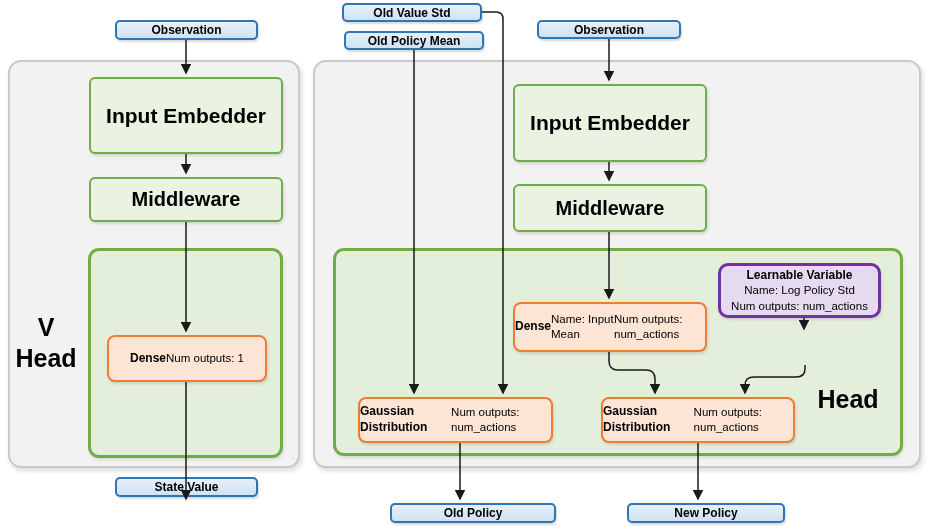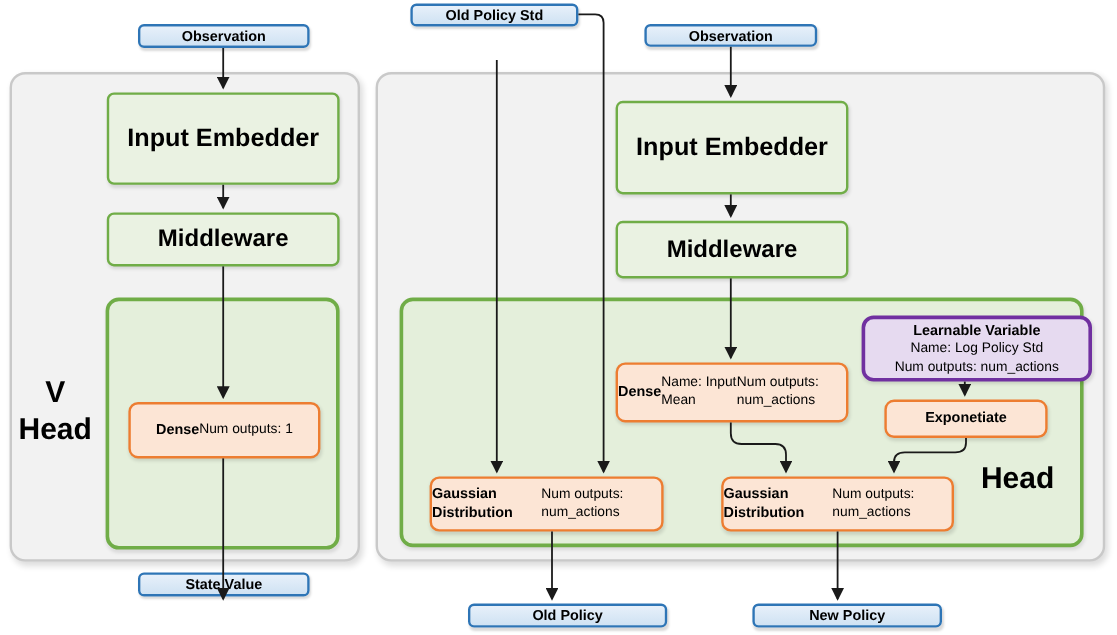--- a/index.html
+++ b/index.html
@@ -91,51 +91,51 @@
 
   <div class="panel" style="left:313px;top:60px;width:608px;height:408px;"></div>
 
   <div class="gpanel" style="left:333px;top:248px;width:570px;height:208px;"></div>
 
   <div class="hlabel" style="left:798px;top:384px;width:100px;">
     <div>Head</div>
   </div>
 
   <div class="pill" style="left:342px;top:3px;width:140px;height:19px;">
-    <span>Old Policy Std</span>
+    <span>Old Value Std</span>
   </div>
 
+  <div class="pill" style="left:344px;top:31px;width:140px;height:19px;">
+    <span>Old Policy Mean</span>
+  </div>
 
   <div class="pill" style="left:537px;top:20px;width:144px;height:19px;">
     <span>Observation</span>
   </div>
 
   <div class="gbox big" style="left:513px;top:84px;width:194px;height:78px;">
     <span>Input Embedder</span>
   </div>
 
   <div class="gbox mid" style="left:513px;top:184px;width:194px;height:48px;">
     <span>Middleware</span>
   </div>
 
   <div class="obox" style="left:513px;top:302px;width:194px;height:50px;">
     <span class="t">Dense</span>
     <span>Name: Input Mean</span>
     <span>Num outputs: num_actions</span>
   </div>
 
-  <div class="pbox" style="left:718px;top:263px;width:192px;height:55px;">
+  <div class="pbox" style="left:718px;top:263px;width:163px;height:55px;">
     <span class="t">Learnable Variable</span>
     <span>Name: Log Policy Std</span>
     <span>Num outputs: num_actions</span>
   </div>
 
-  <div class="obox" style="left:737px;top:333px;width:136px;height:32px;">
-    <span class="t">Exponetiate</span>
-  </div>
 
   <div class="obox" style="left:358px;top:397px;width:195px;height:46px;">
     <span class="t">Gaussian Distribution</span>
     <span>Num outputs: num_actions</span>
   </div>
 
   <div class="obox" style="left:601px;top:397px;width:194px;height:46px;">
     <span class="t">Gaussian Distribution</span>
     <span>Num outputs: num_actions</span>
   </div>

